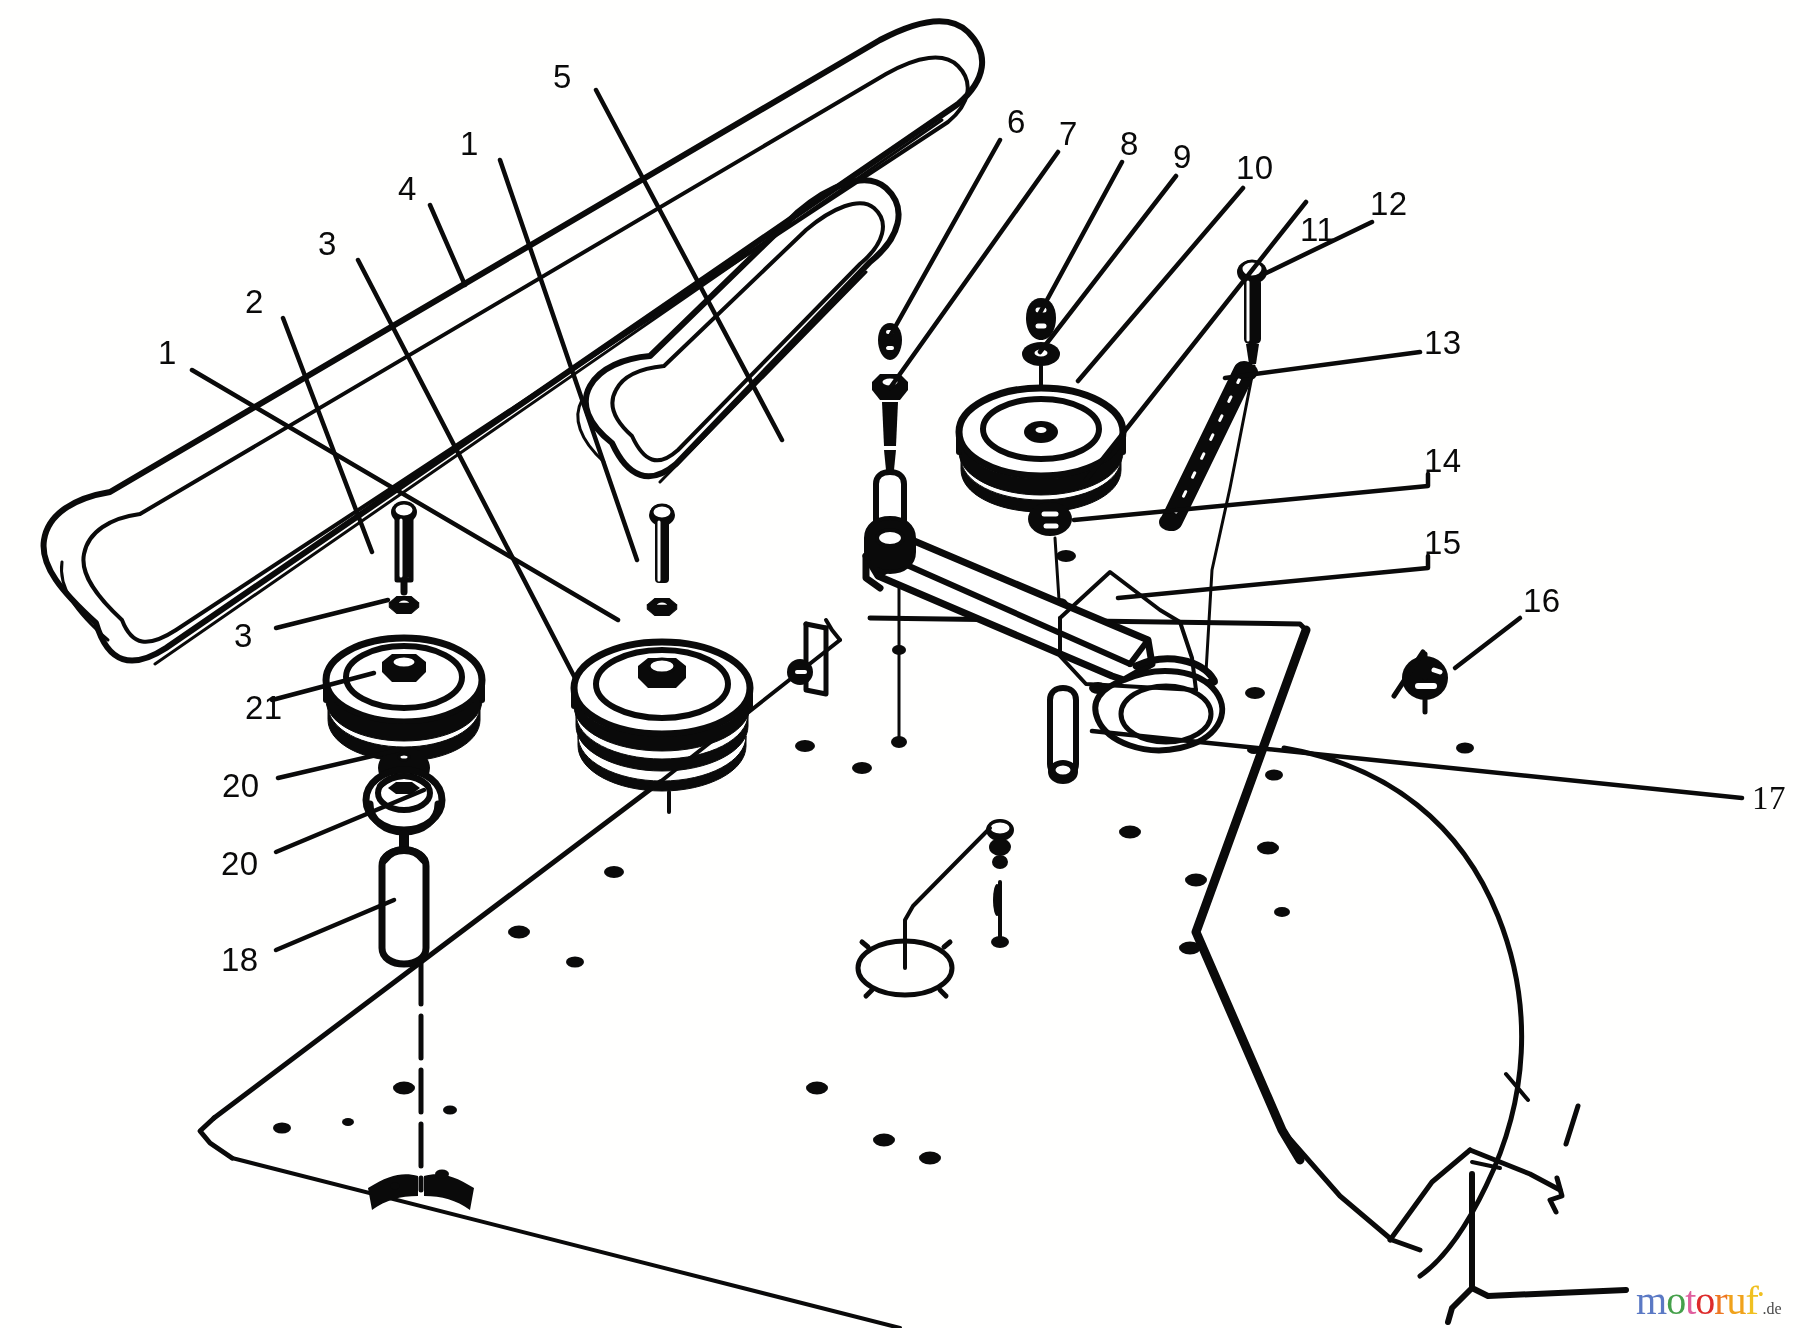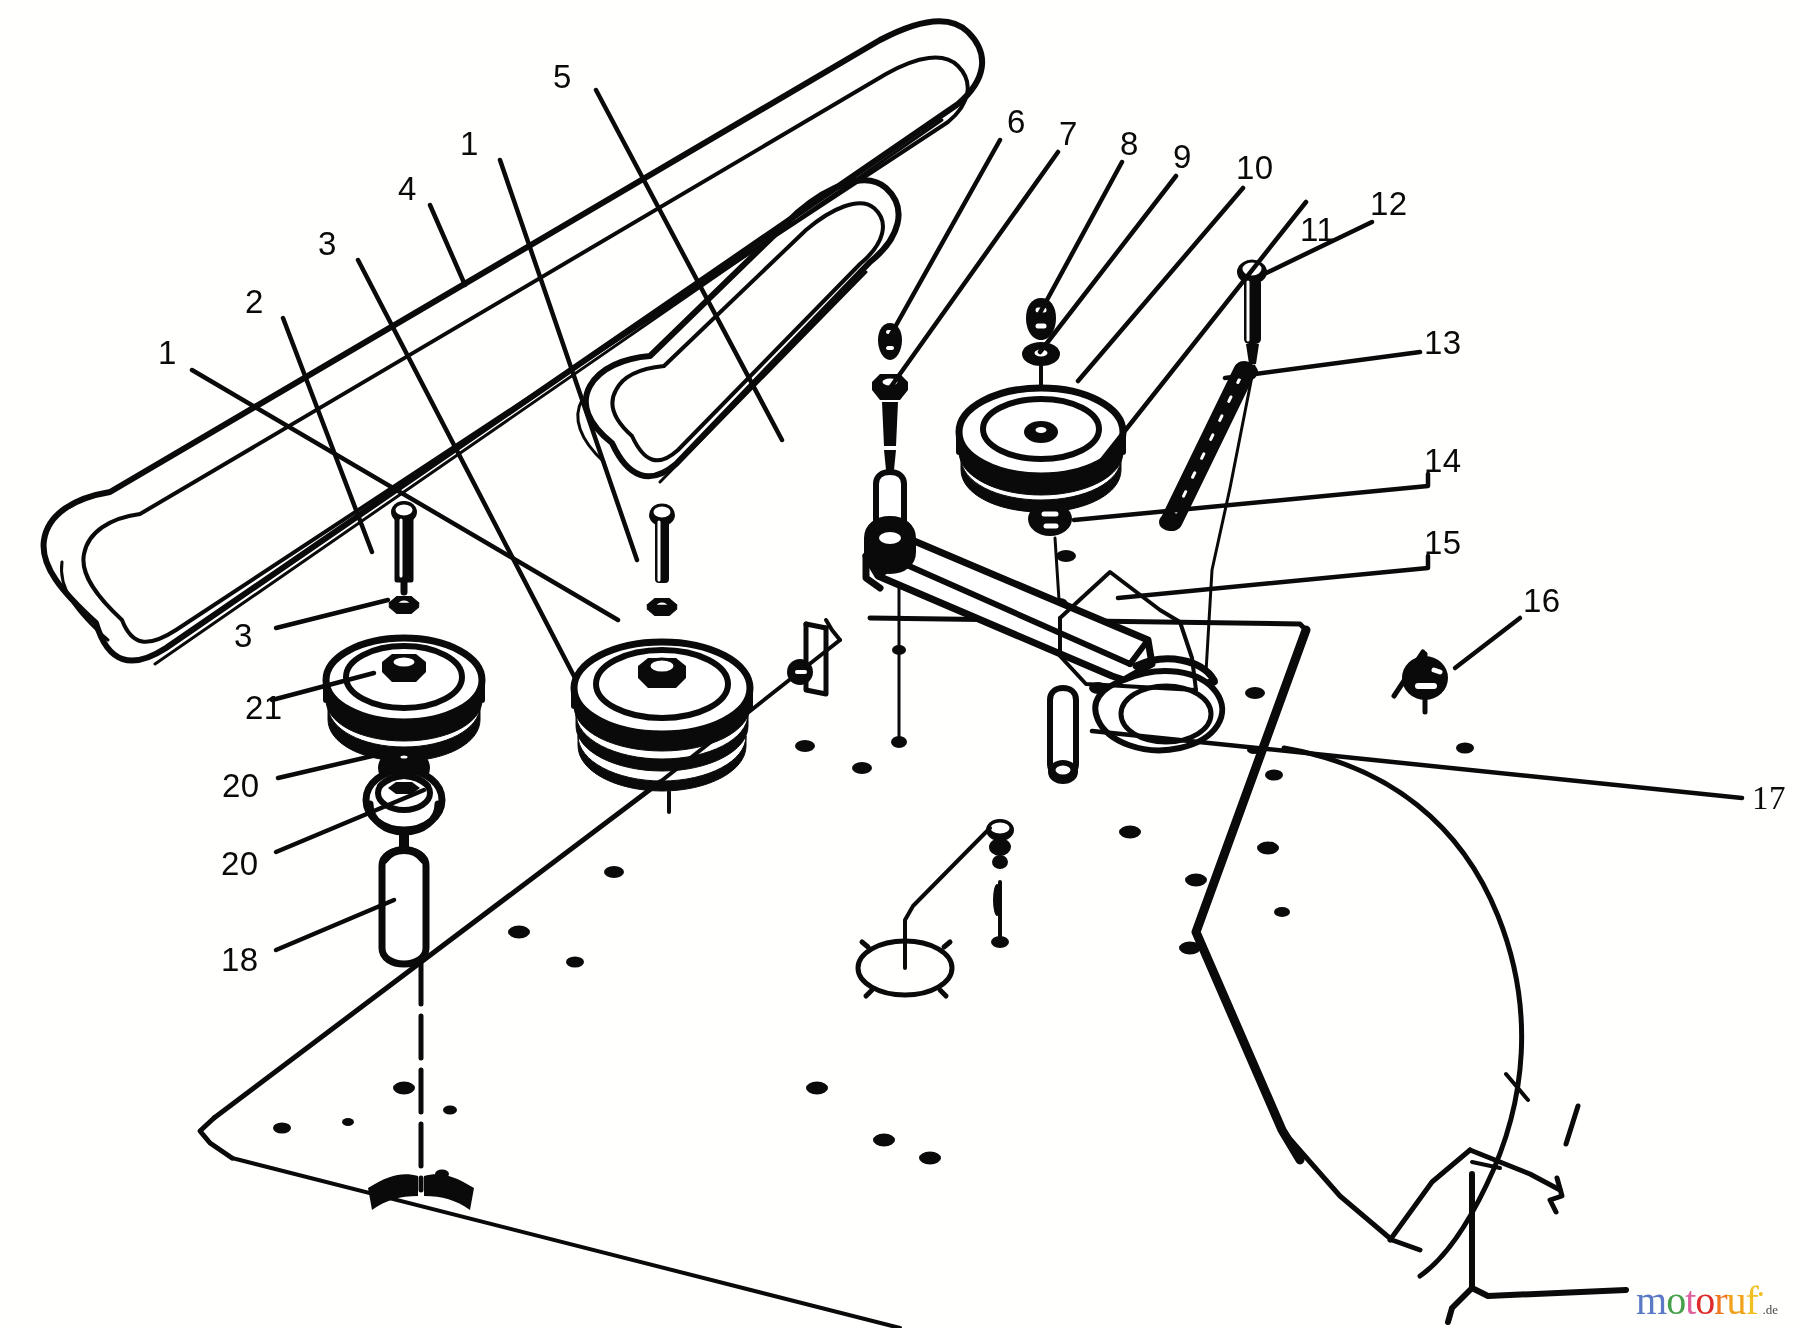--- a/index.html
+++ b/index.html
@@ -19,21 +19,21 @@
   #wm{
     position:absolute;
     left:1636px; top:1281px;
     font-family:"Liberation Serif",serif;
     font-size:40px;
     line-height:1;
     white-space:nowrap;
     letter-spacing:-1px;
   }
   #wm .ch{display:inline-block;}
-  #wm .tld{font-size:13px;color:#4a4a4a;letter-spacing:0;}
+  #wm .tld{font-size:16px;color:#4a4a4a;letter-spacing:0;}
 </style>
 </head>
 <body>
 
 <div id="stage">
 
   <svg id="art" viewBox="0 0 1800 1328" xmlns="http://www.w3.org/2000/svg">
     <defs>
       <g id="hexnut">
         <path d="M -21,-5 L -11,-13 L 11,-13 L 21,-5 L 11,4 L -11,4 Z" fill="#0a0a0a"></path>

